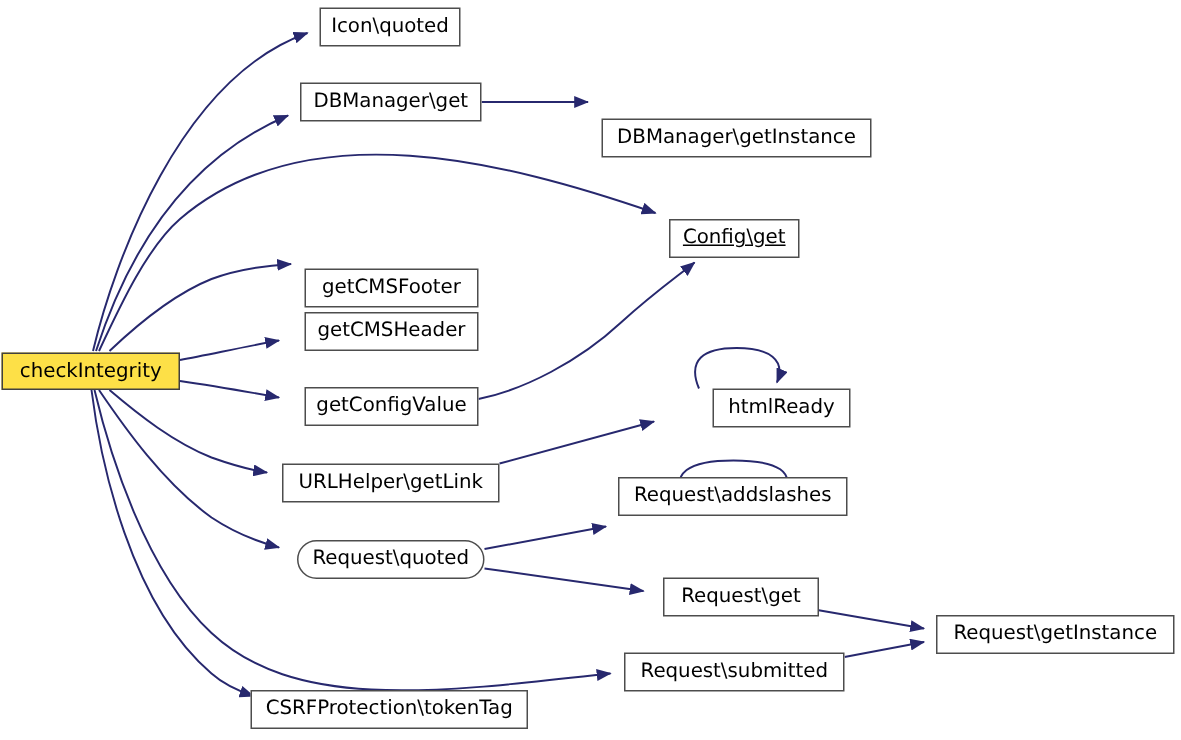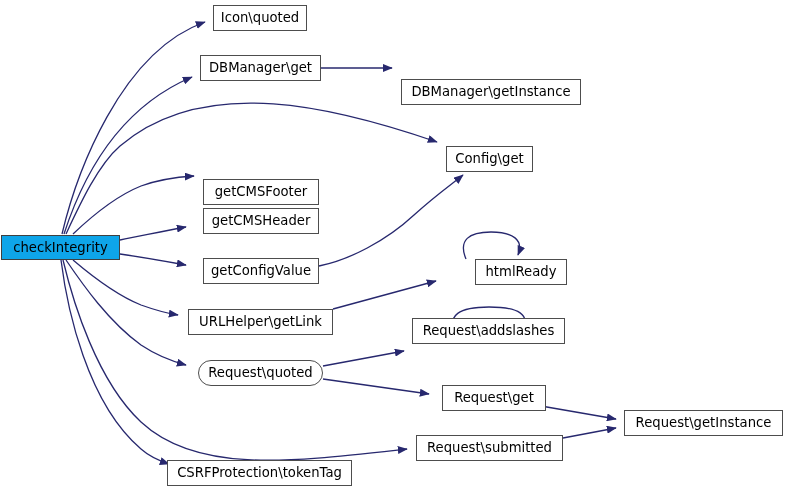--- a/index.html
+++ b/index.html
@@ -2,21 +2,21 @@
 <html><head>
 <meta charset="utf-8">
 <style>
   html,body{margin:0;padding:0;background:#ffffff;}
   body{font-family:"DejaVu Sans","Liberation Sans",sans-serif;}
   #canvas{position:relative;width:787px;height:493px;background:#ffffff;overflow:hidden;}
   #edges{position:absolute;left:0;top:0;width:787px;height:493px;}
   .node{position:absolute;box-sizing:border-box;border:1px solid #4d4d4d;
         background:#ffffff;display:flex;align-items:center;justify-content:center;
         font-size:13.2px;color:#000000;white-space:nowrap;line-height:1;letter-spacing:0px;}
-  .node.current{background:#0ea5e9;border-color:#404040;}
+  .node.current{background:#fde047;border-color:#404040;}
   .node .lbl{display:block;padding:0 6px;}
 </style>
 </head>
 <body>
 
 <div id="canvas">
 
   <svg id="edges" viewBox="0 0 787 493">
     <defs>
       <marker id="ah" markerWidth="10" markerHeight="8" refX="9.2" refY="4" orient="auto" markerUnits="userSpaceOnUse">
@@ -71,21 +71,21 @@
       </div>
       <div class="node" style="left: 213px; top: 5px; width: 94px; height: 26px;">
         <span class="lbl">Icon\quoted</span>
       </div>
       <div class="node" style="left: 200px; top: 55px; width: 121px; height: 26px;">
         <span class="lbl">DBManager\get</span>
       </div>
       <div class="node" style="left: 401px; top: 55px; width: 180px; height: 26px; margin-top: 24px;">
         <span class="lbl">DBManager\getInstance</span>
       </div>
-      <div class="node" style="left: 446px; top: 146px; width: 87px; height: 26px;">
+      <div class="node" style="left: 446px; top: 146px; width: 87px; height: 26px; text-decoration: underline;">
         <span class="lbl">Config\get</span>
       </div>
       <div class="node" style="left: 203px; top: 157px; width: 116px; height: 26px; margin-top: 22px;">
         <span class="lbl">getCMSFooter</span>
       </div>
       <div class="node" style="left: 203px; top: 208px; width: 116px; height: 26px;">
         <span class="lbl">getCMSHeader</span>
       </div>
       <div class="node" style="left: 203px; top: 258px; width: 116px; height: 26px;">
         <span class="lbl">getConfigValue</span>

